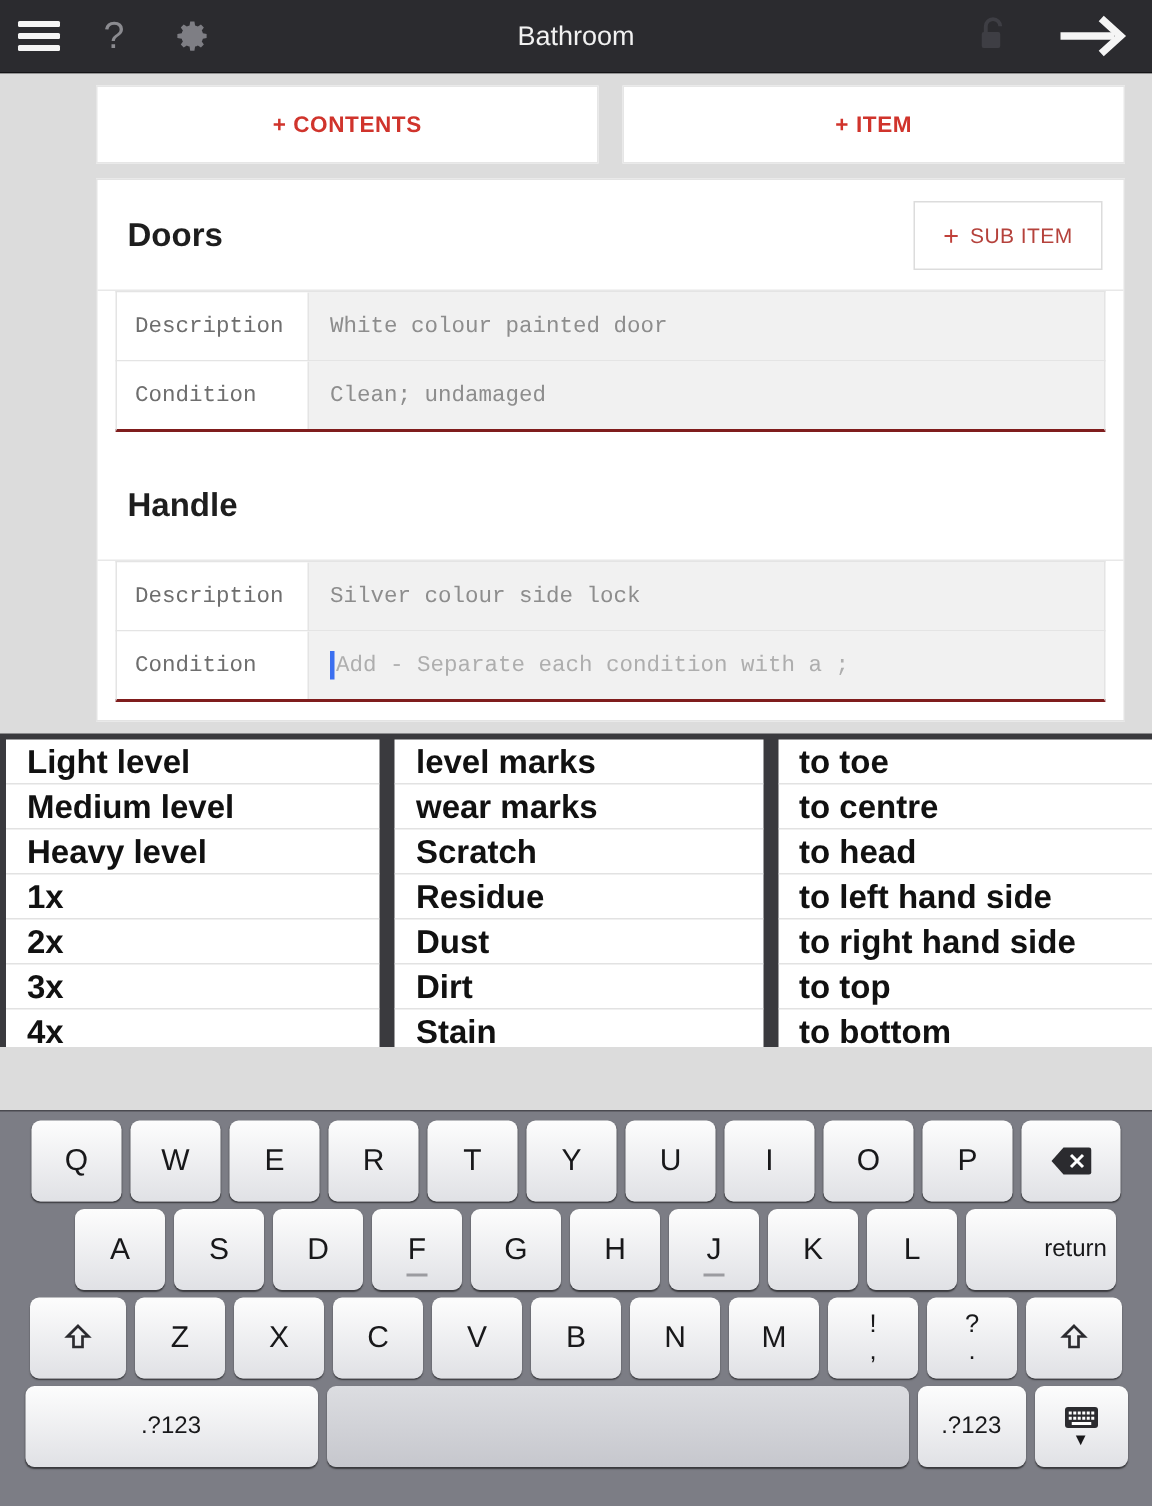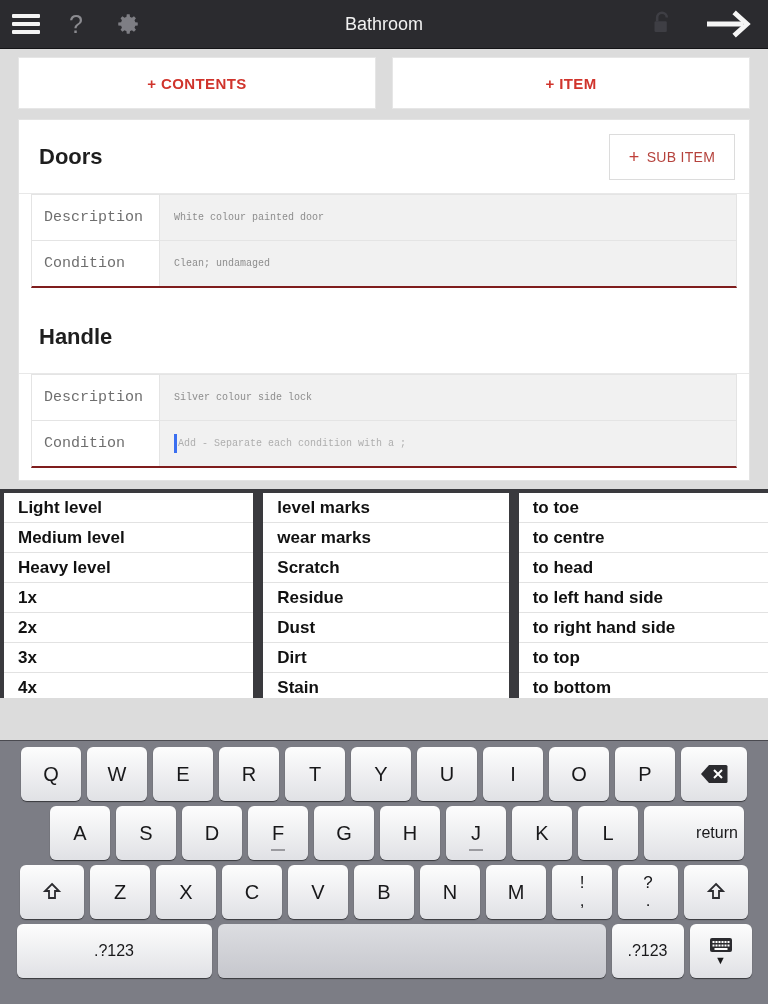--- a/index.html
+++ b/index.html
@@ -37,20 +37,21 @@
   }
   .tb-right { margin-left: auto; display: flex; align-items: center; }
   .lock { width: 56px; }
   .arrow { width: 78px; }
 
   
   .body-area {
     position: absolute; top: 49px; left: 0;
     width: 768px; height: 955px;
     background: #dcdcdc;
+    padding-left: 46px;
   }
 
   .addrow { display: flex; gap: 16px; padding: 8px 18px 10px 18px; }
   .add-btn {
     flex: 1; height: 52px; background: #fff;
     display: flex; align-items: center; justify-content: center;
     color: #d0342c; font-weight: bold; font-size: 15px; letter-spacing: .4px;
     border: 1px solid #e6e6e6;
   }
 
@@ -77,21 +78,21 @@
   .frow { display: flex; border: 1px solid #e4e4e4; border-bottom: none; }
   .frow:last-child { border-bottom: 2px solid #7f1d1d; }
   .flabel {
     width: 128px; min-height: 45px; background: #fff;
     display: flex; align-items: center; padding-left: 12px;
     color: #6e6e6e; font-size: 15px; border-right: 1px solid #e4e4e4;
   }
   .fvalue {
     flex: 1; min-height: 45px; background: #f1f1f1;
     display: flex; align-items: center; padding-left: 14px;
-    color: #8d8d8d; font-size: 10px; position: relative;
+    color: #8d8d8d; font-size: 15px; position: relative;
   }
   .fvalue.active { color: #aeaeae; }
   .caret {
     display: inline-block; width: 3px; height: 19px;
     background: #3b6ff0; margin-right: 1px; vertical-align: middle;
   }
 
   
   .suggest {
     position: absolute; left: 0; top: 489px;
@@ -104,21 +105,21 @@
   .scol {
     background: #fff; height: 205px; overflow: hidden;
   }
   .scol.c1 { width: 250px; margin-left: 4px; }
   .gapcol { width: 10px; }
   .scol.c2 { width: 246px; }
   .scol.c3 { width: 250px; }
   .srow {
     height: 30px; line-height: 30px;
     padding-left: 14px;
-    font-size: 17px; font-weight: bold; color: #111;
+    font-size: 22px; font-weight: bold; color: #111;
     border-bottom: 1px solid #e2e2e2;
     white-space: nowrap; overflow: hidden;
   }
 
   
   .keyboard {
     position: absolute; left: 0; top: 740px;
     width: 768px; height: 264px;
     background: #7c7d85;
     border-top: 1px solid #4a4a50;

